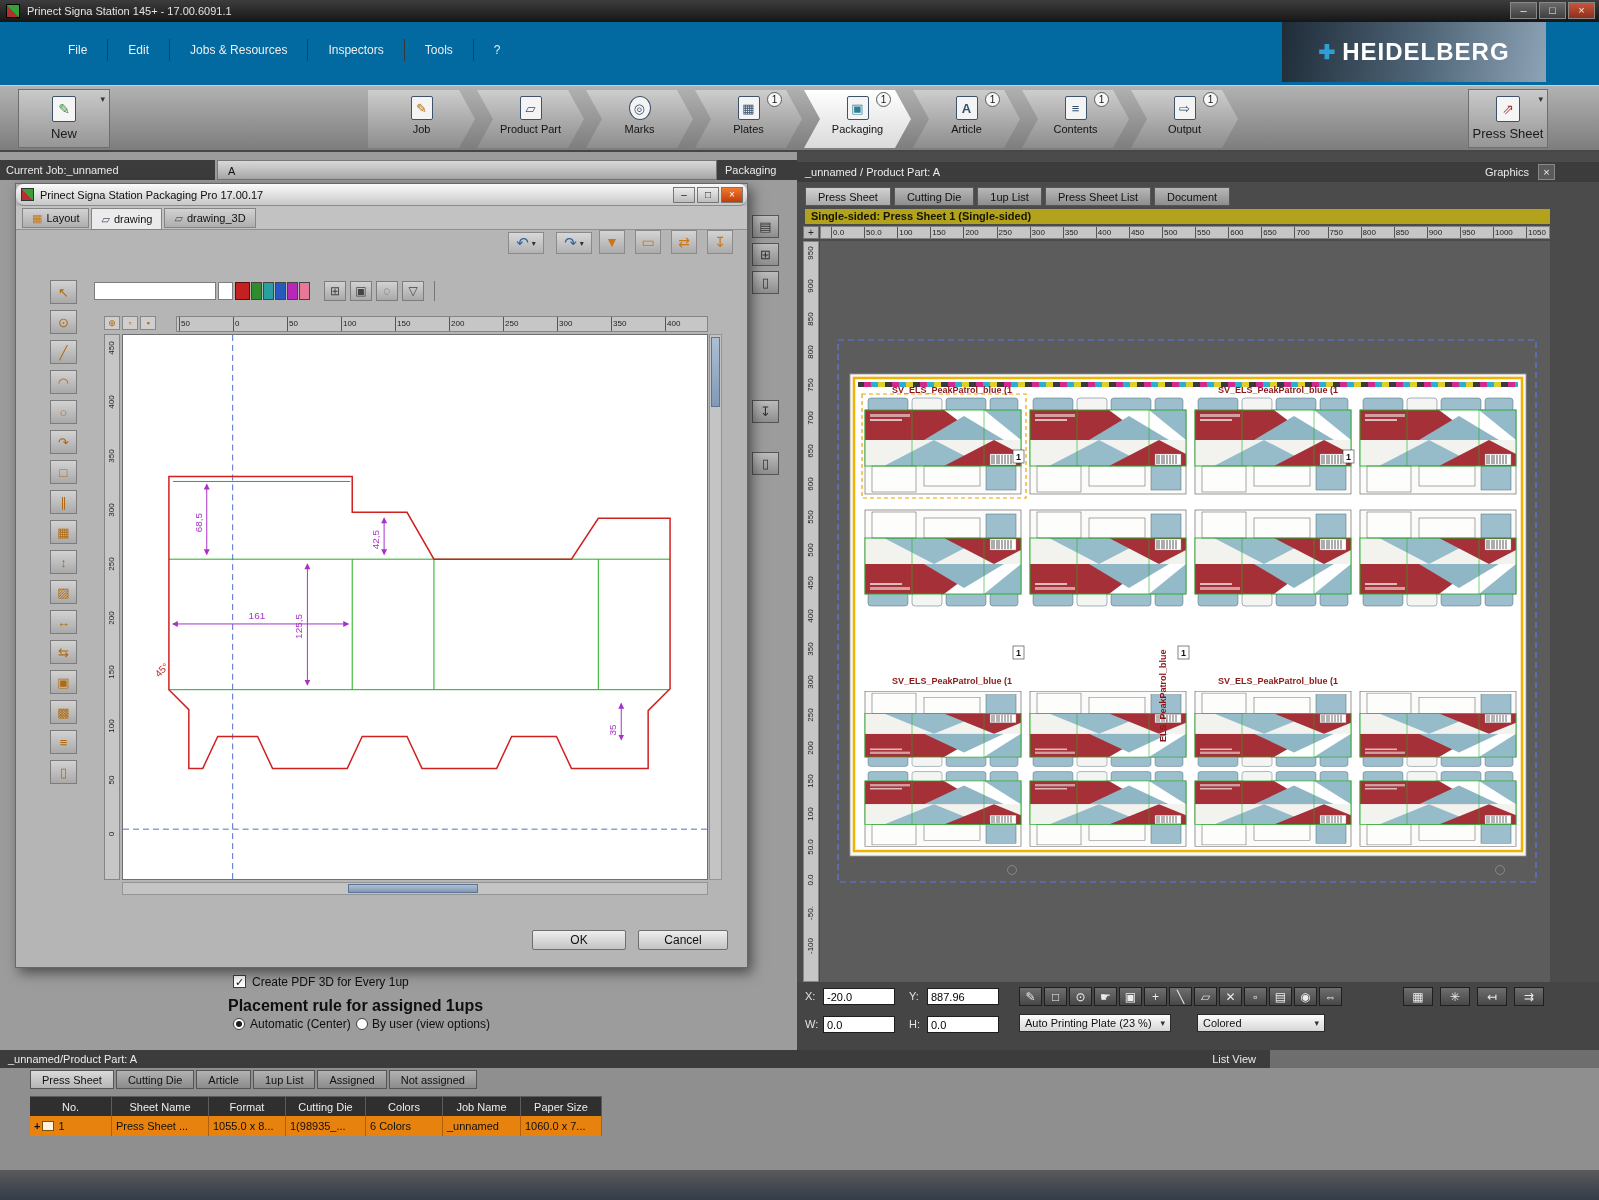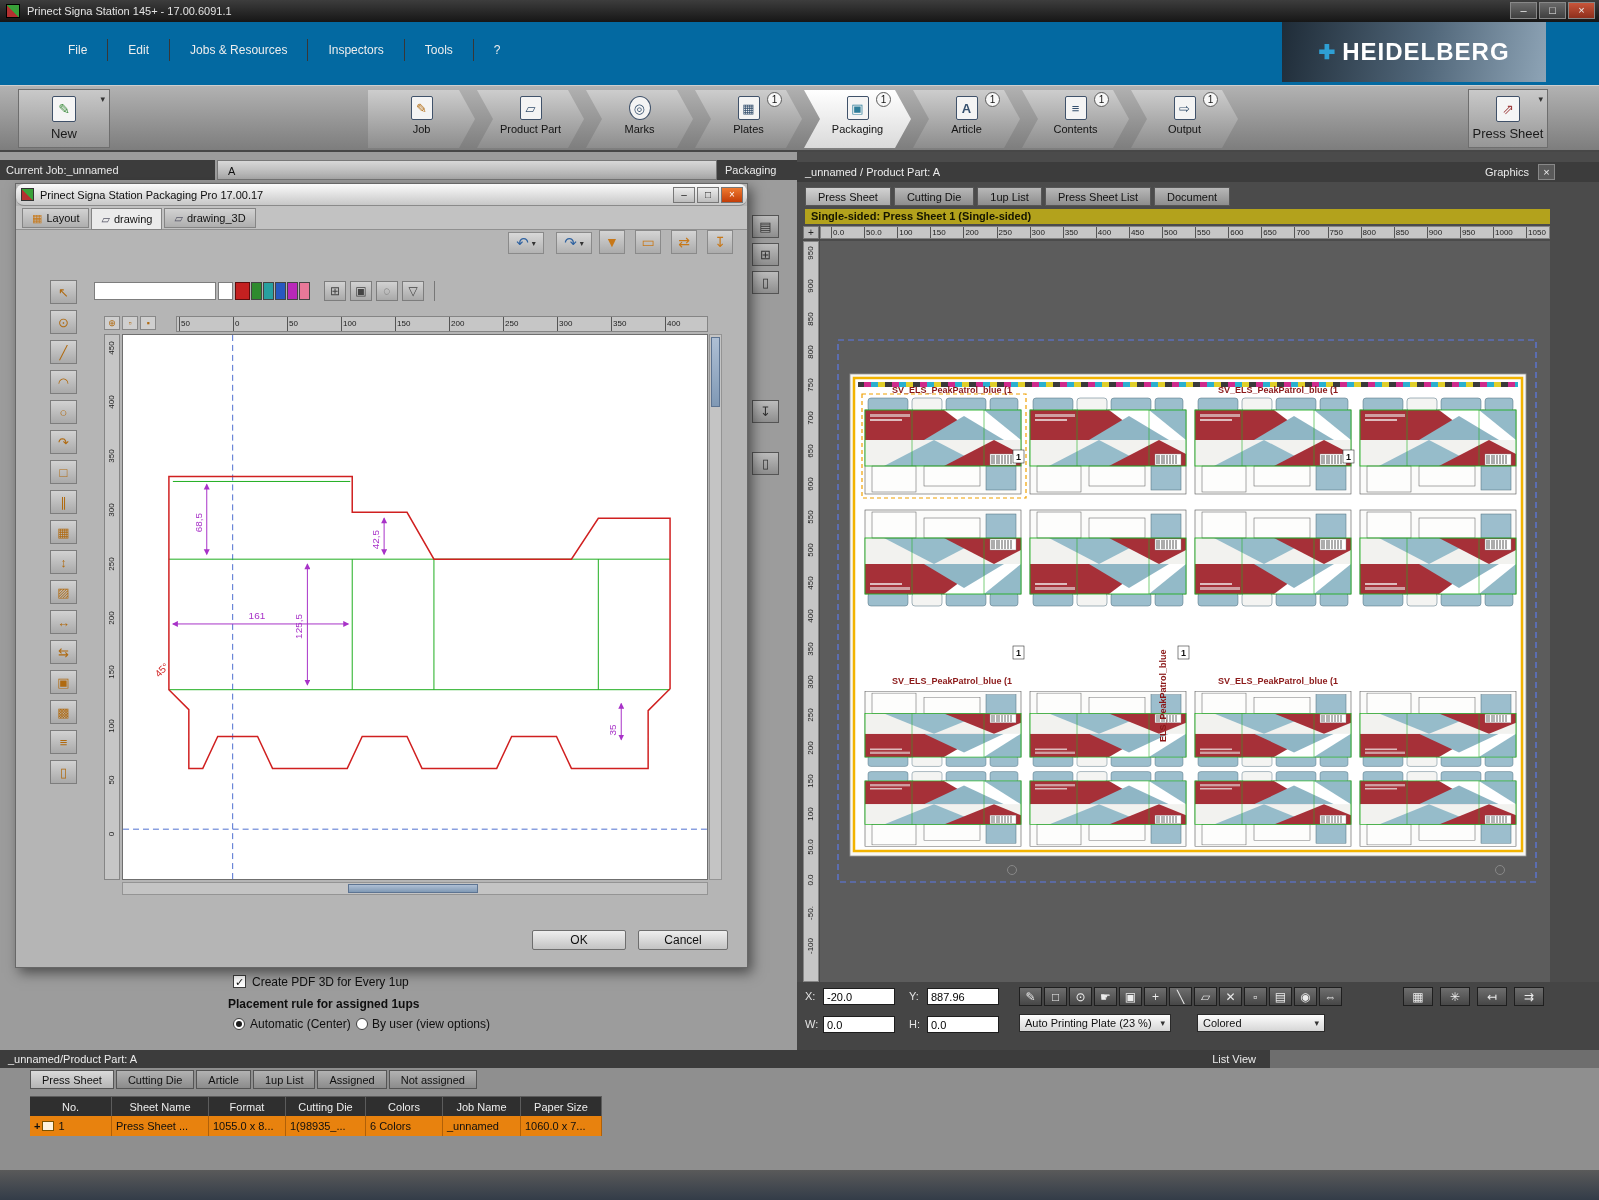--- a/index.html
+++ b/index.html
@@ -139,21 +139,21 @@
   .dlg-push{position:absolute;top:746px;height:20px;background:linear-gradient(#eeeeee,#c3c3c3);border:1px solid #6e6e6e;border-radius:2px;font-size:12px;color:#0f0f0f;font-family:"Liberation Sans",sans-serif;}
   #dlg-ok{left:516px;width:94px;}
   #dlg-cancel{left:622px;width:90px;}
   .dim-label{font-size:10px;fill:#a832c8;font-family:"Liberation Sans",sans-serif;}
 
   
   .checkbox{position:absolute;width:13px;height:13px;background:#fff;border:1px solid #3f3f3f;font-size:11px;line-height:12px;text-align:center;color:#111;}
   .radio{position:absolute;width:12px;height:12px;border-radius:50%;border:1px solid #3f3f3f;background:#fff;}
   .radio.checked::after{content:"";position:absolute;inset:2px;background:#1c1c1c;border-radius:50%;}
   .opt-label{position:absolute;font-size:12px;color:#0f0f0f;}
-  #placement-title{position:absolute;left:228px;top:997px;font-size:12px;font-weight:bold;color:#0f0f0f;}
+  #placement-title{position:absolute;left:228px;top:997px;font-size:16px;font-weight:bold;color:#0f0f0f;}
 
   
   #bp-header{position:absolute;left:0;top:1050px;width:1270px;height:18px;background:#3c3c3c;color:#ececec;line-height:18px;}
   #bp-header-title{position:absolute;left:8px;}
   #bp-listview{position:absolute;right:14px;}
   #bp-body{position:absolute;left:0;top:1068px;width:1599px;height:102px;background:#8f8f8f;}
   #bottom-panel-tabs{position:absolute;left:30px;top:1070px;display:flex;gap:2px;}
   .bp-tab{height:19px;background:linear-gradient(#b2b2b2,#8b8b8b);border:1px solid #555;font-size:11px;padding:0 11px;display:flex;align-items:center;color:#111;cursor:default;}
   .bp-tab.active{background:linear-gradient(#dadada,#b5b5b5);}
   #table-header-row{position:absolute;left:30px;top:1096px;display:flex;}

